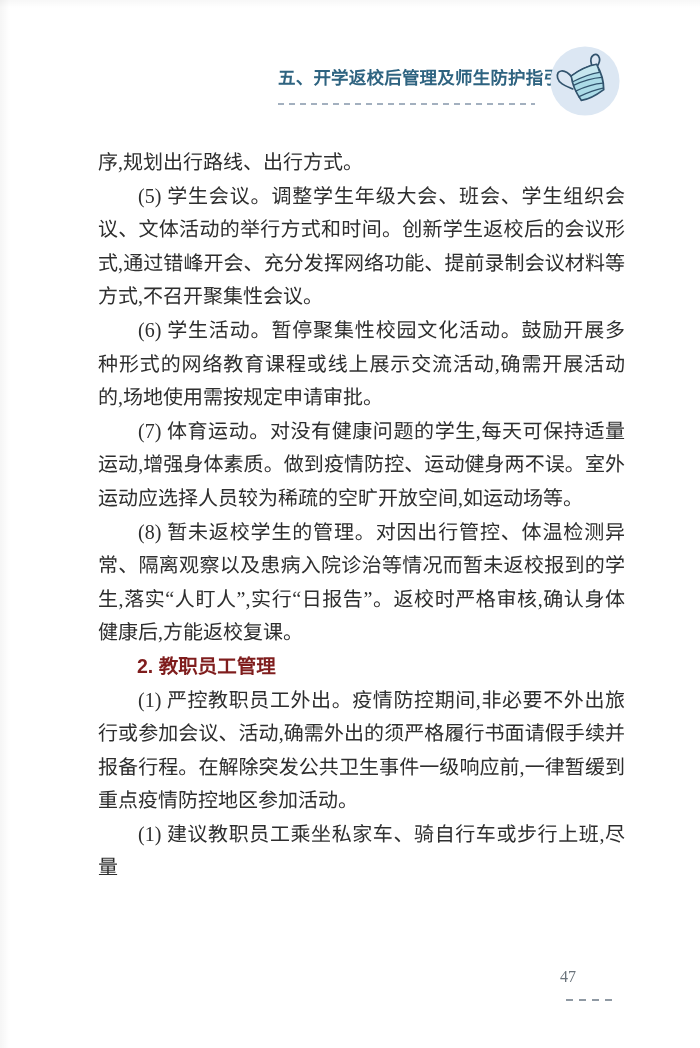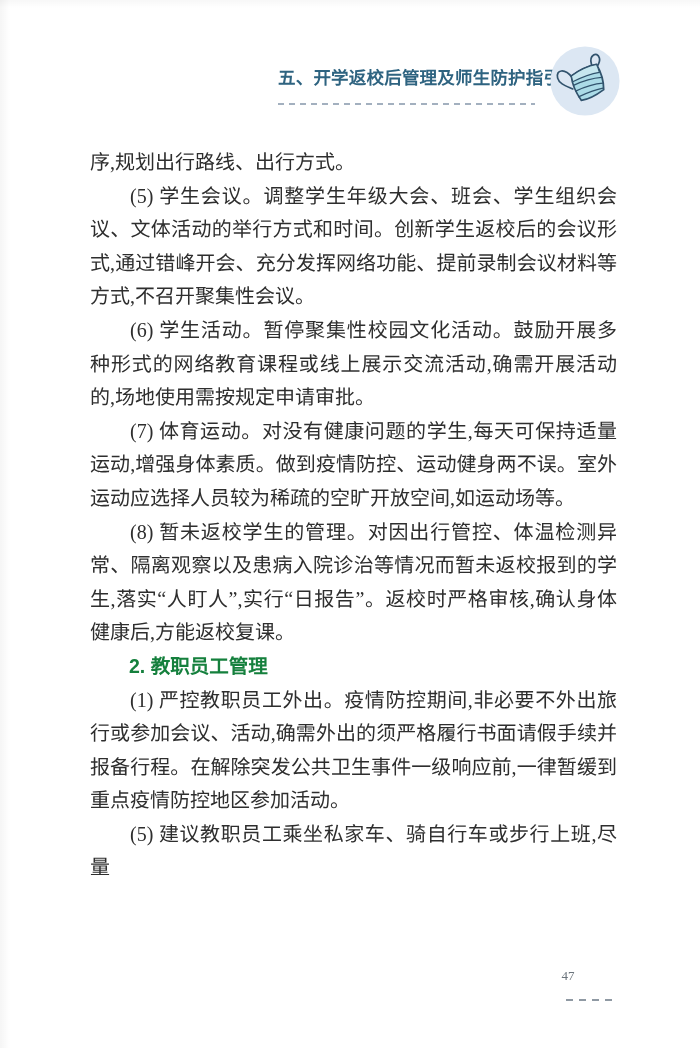--- a/index.html
+++ b/index.html
@@ -47,48 +47,48 @@
     position: absolute;
     left: 549px;
     top: 45px;
     width: 72px;
     height: 72px;
   }
 
   
   .body-text {
     position: absolute;
-    left: 90px;
+    left: 98px;
     top: 146px;
     width: 527px;
     font-size: 20px;
     line-height: 33.6px;
     color: #2e2e2e;
     text-align: justify;
   }
   .body-text p {
     margin: 0;
     text-indent: 2em;
   }
   .body-text p.no-indent { text-indent: 0; }
   .body-text p.section-heading {
     font-family: "Liberation Sans", "DejaVu Sans", sans-serif;
     font-weight: bold;
-    color: #15803d;
+    color: #7f1d1d;
     font-size: 19.5px;
   }
 
   
   .page-number {
     position: absolute;
-    left: 544px;
+    left: 528px;
     top: 968px;
     width: 48px;
-    text-align: center;
-    font-size: 13px;
+    text-align: right;
+    font-size: 16px;
     color: #6a737b;
   }
   .page-number-rule {
     position: absolute;
     left: 566px;
     top: 999px;
     width: 48px;
     height: 2.2px;
     background: repeating-linear-gradient(90deg,
       #8f99a3 0 7px, transparent 7px 13px);
@@ -121,17 +121,17 @@
 </div>
 
 <div class="body-text">
   <p class="no-indent">序,规划出行路线、出行方式。</p>
   <p>(5) 学生会议。调整学生年级大会、班会、学生组织会议、文体活动的举行方式和时间。创新学生返校后的会议形式,通过错峰开会、充分发挥网络功能、提前录制会议材料等方式,不召开聚集性会议。</p>
   <p>(6) 学生活动。暂停聚集性校园文化活动。鼓励开展多种形式的网络教育课程或线上展示交流活动,确需开展活动的,场地使用需按规定申请审批。</p>
   <p>(7) 体育运动。对没有健康问题的学生,每天可保持适量运动,增强身体素质。做到疫情防控、运动健身两不误。室外运动应选择人员较为稀疏的空旷开放空间,如运动场等。</p>
   <p>(8) 暂未返校学生的管理。对因出行管控、体温检测异常、隔离观察以及患病入院诊治等情况而暂未返校报到的学生,落实“人盯人”,实行“日报告”。返校时严格审核,确认身体健康后,方能返校复课。</p>
   <p class="section-heading">2. 教职员工管理</p>
   <p>(1) 严控教职员工外出。疫情防控期间,非必要不外出旅行或参加会议、活动,确需外出的须严格履行书面请假手续并报备行程。在解除突发公共卫生事件一级响应前,一律暂缓到重点疫情防控地区参加活动。</p>
-  <p>(5) 建议教职员工乘坐私家车、骑自行车或步行上班,尽量</p>
+  <p>(1) 建议教职员工乘坐私家车、骑自行车或步行上班,尽量</p>
 </div>
 
 <div class="page-number">47</div>
 <div class="page-number-rule"></div>
 
 </body></html>

